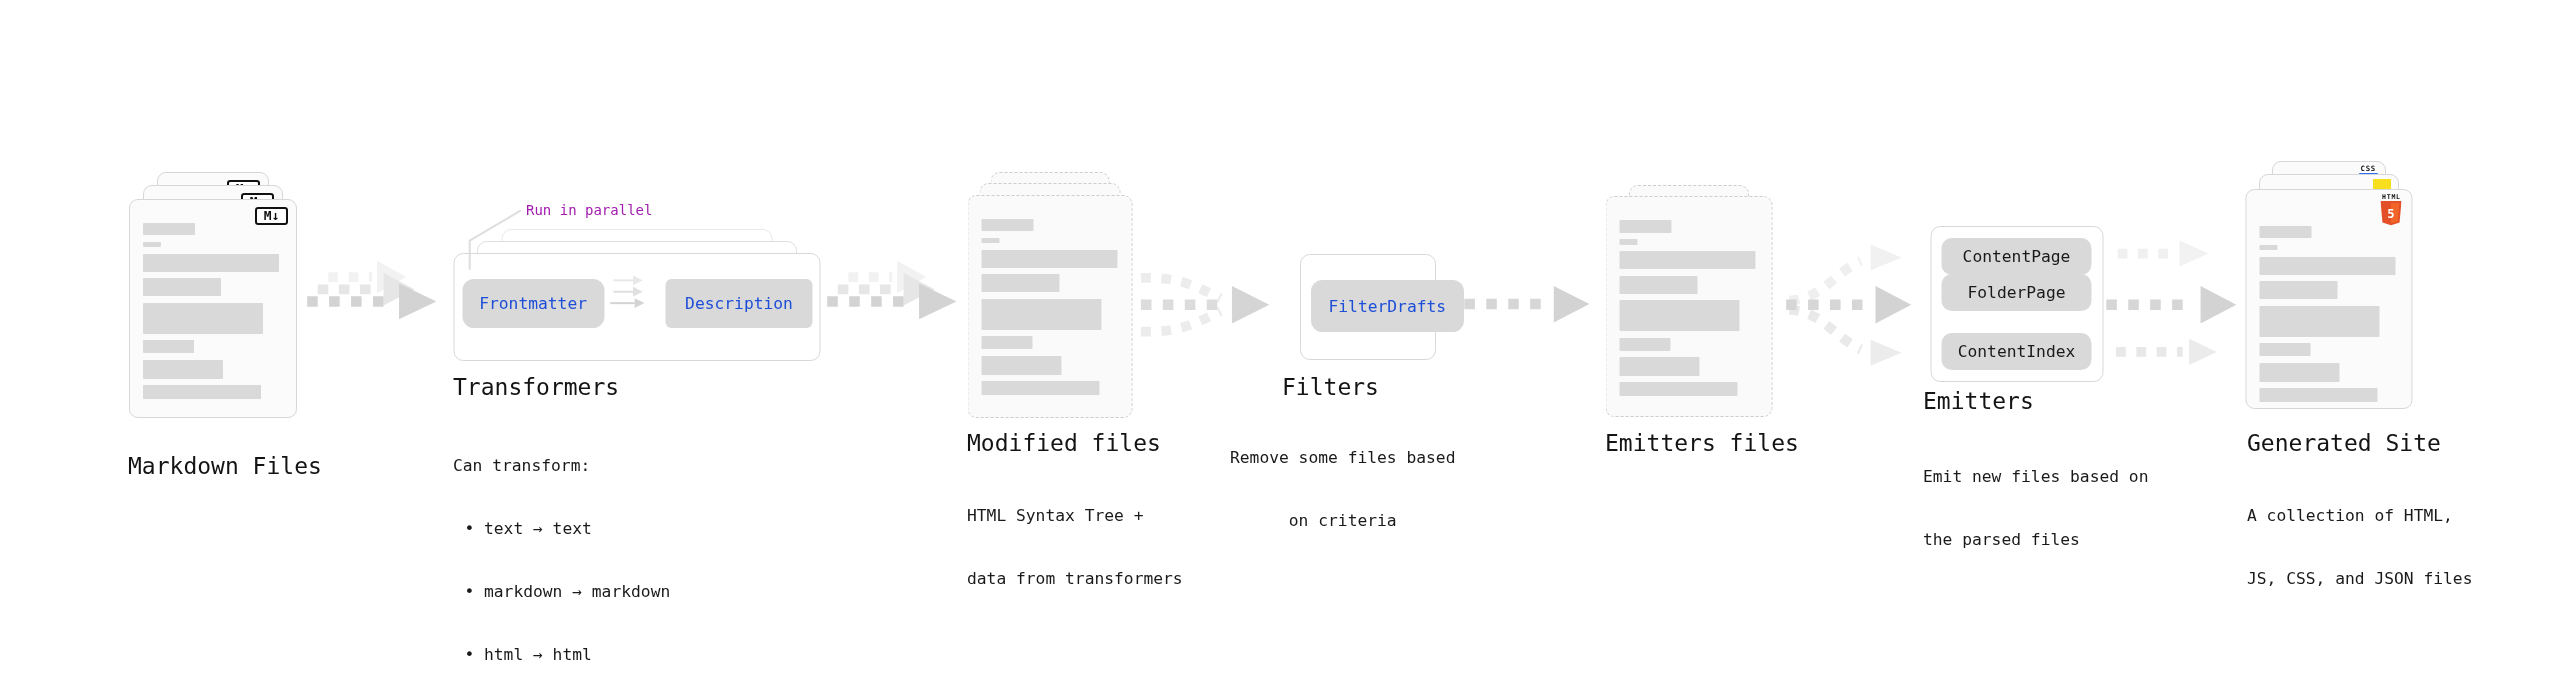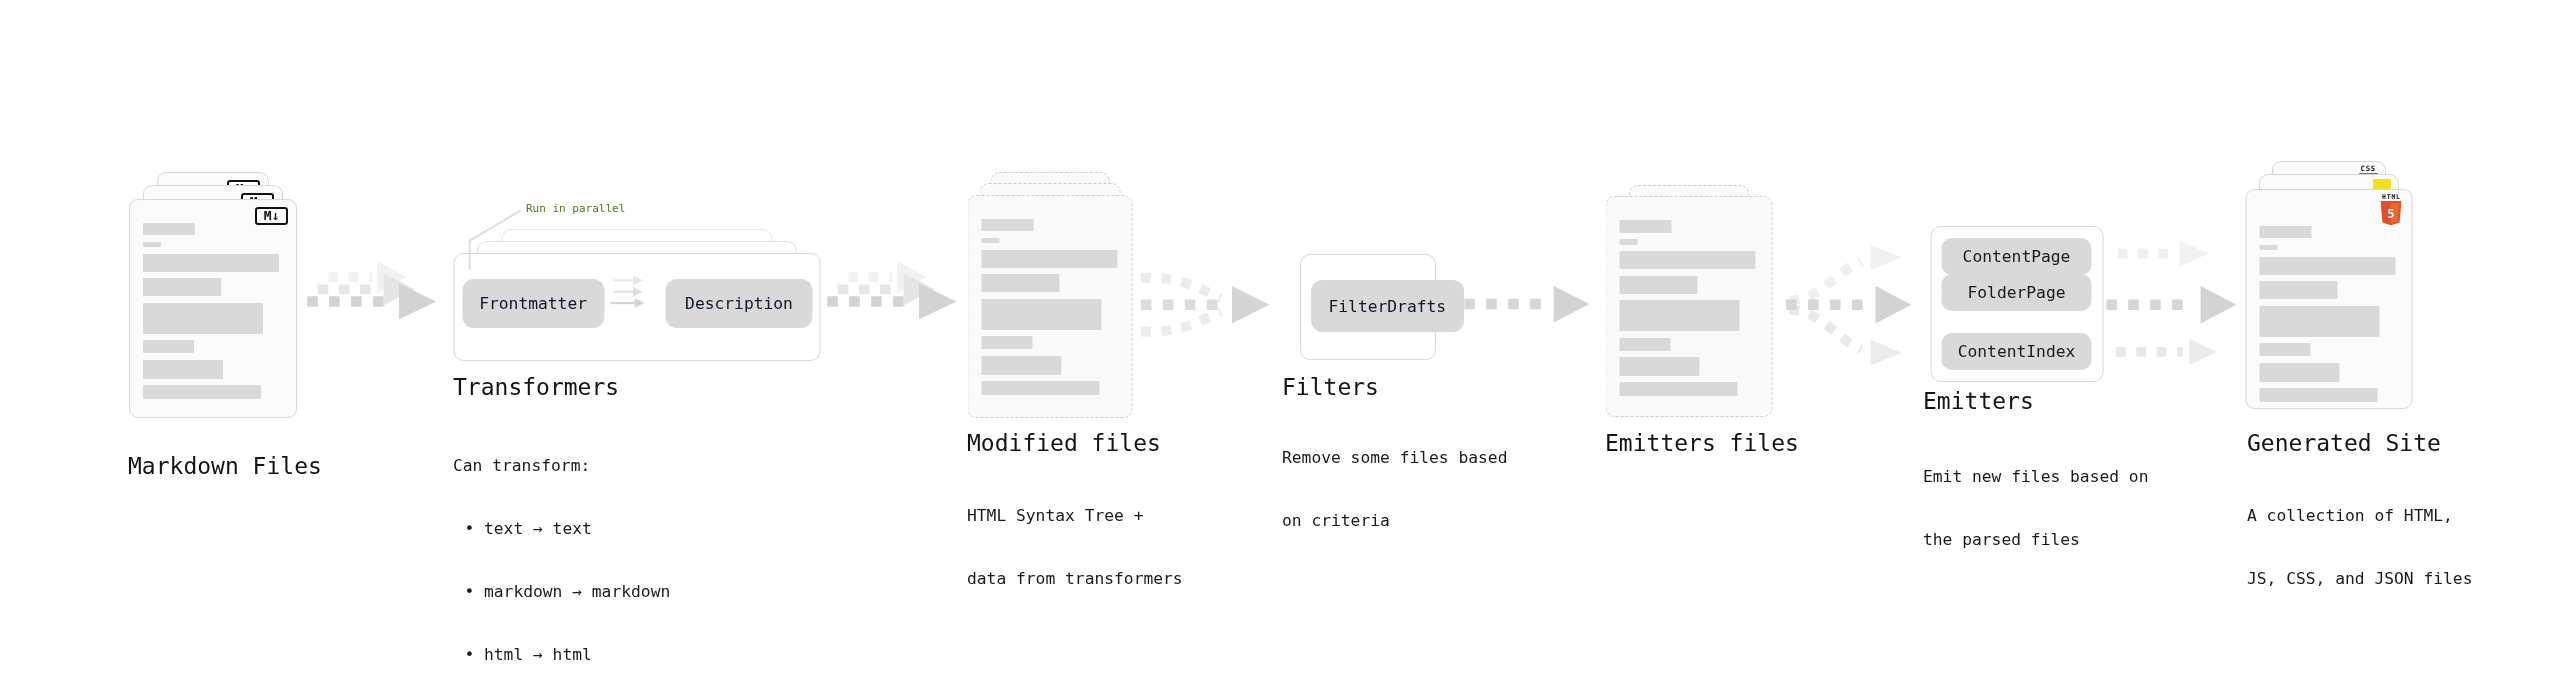--- a/index.html
+++ b/index.html
@@ -2,21 +2,21 @@
 <html style="font-size:13px"><head>
 <meta charset="utf-8">
 <style>
   html,body{margin:0;padding:0;background:#ffffff;}
   .stage{position:relative;width:2576px;height:681px;background:#ffffff;overflow:hidden;
          font-family:"DejaVu Sans Mono", monospace;}
 
   
   .title{position:absolute;font-size:23px;font-weight:500;color:#141414;white-space:pre;}
   .body-text{position:absolute;font-size:16.3px;line-height:21px;color:#1a1a1a;white-space:pre;}
-  .annotation{position:absolute;font-size:11px;color:#4d7c0f;white-space:pre;}
+  .annotation{position:absolute;font-size:14px;color:#a21caf;white-space:pre;}
 
   
   .stack{position:absolute;}
   .layer{position:absolute;left:50%;transform:translateX(-50%);box-sizing:border-box;}
   .doc{background:#fbfbfb;border:1.6px solid #d7d7d7;border-radius:9px;}
   .doc.dashed{border:1.6px dashed #cccccc;background:#fafafa;}
   .bars{padding:23px 13px 0 13px;display:flex;flex-direction:column;gap:6.5px;}
   .bar{background:#d9d9d9;border-radius:0.8px;}
   .b1{width:52px;height:12.2px}.b2{width:18px;height:5.7px}.b3{width:136px;height:18px}
   .b4{width:78px;height:18px}.b5{width:120px;height:31px}.b6{width:51px;height:13px}
@@ -33,21 +33,21 @@
   .html5-badge{position:absolute;top:4.1px;right:8.1px;width:23px;text-align:center;}
   .html5-badge .word{font-size:6.5px;font-weight:bold;color:#111111;letter-spacing:0.8px;line-height:7.3px;}
 
   
   .panel{position:absolute;left:50%;transform:translateX(-50%);box-sizing:border-box;
          background:#ffffff;border-radius:9.8px;}
   .p-l3{border:1.6px solid #e8e8e8;}
   .p-l2{border:1.6px solid #dfdfdf;}
   .p-l1{border:1.6px solid #d8d8d8;}
   .chip{position:absolute;height:49px;border-radius:11.4px;display:flex;align-items:center;
-        justify-content:center;font-size:16.3px;color:#0f172a;}
+        justify-content:center;font-size:16.3px;color:#1d4ed8;}
   .chip.ghost3{background:#f0f0f0;}
   .chip.ghost2{background:#e4e4e4;}
   .chip.front{background:#d9d9d9;}
   .echip{position:absolute;left:10.6px;right:10.6px;height:37px;border-radius:10.6px;background:#d9d9d9;
          display:flex;align-items:center;justify-content:center;font-size:16.3px;color:#1a1a1a;}
 
   .overlay{position:absolute;left:0;top:0;pointer-events:none;}
 </style>
 </head>
 <body>
@@ -82,21 +82,21 @@
     <div class="panel p-l3" style="width:271px;top:0;height:106px;">
       <div class="chip ghost3" style="left:6.5px;top:25px;width:104px;"></div>
       <div class="chip ghost3" style="right:6.5px;top:25px;width:104px;"></div>
     </div>
     <div class="panel p-l2" style="width:320px;top:12.2px;height:106px;">
       <div class="chip ghost2" style="left:6.5px;top:25px;width:124px;"></div>
       <div class="chip ghost2" style="right:6.5px;top:25px;width:124px;"></div>
     </div>
     <div class="panel p-l1" style="width:367px;top:24.4px;height:108px;">
       <div class="chip front" style="left:8.1px;top:25px;width:142px;">Frontmatter</div>
-      <div class="chip front" style="right:6.5px;top:25px;width:147px;">Description</div>
+      <div class="chip front" style="right:6.5px;top:25px;width:147px;border-radius:6px;">Description</div>
     </div>
   </div>
   <div class="title" style="left:453px;top:374px;">Transformers</div>
   <div class="body-text" style="left:453px;top:413px;">
     <div>Can transform:</div>
     <div style="padding-left:11.4px;">• text → text</div>
     <div style="padding-left:11.4px;">• markdown → markdown</div>
     <div style="padding-left:11.4px;">• html → html</div>
   </div>
 
@@ -121,21 +121,21 @@
     <div>HTML Syntax Tree +</div>
     <div>data from transformers</div>
   </div>
 
   <div class="stack" style="left:1282px;top:254px;width:172px;height:106px;">
     <div class="panel p-l1" style="width:136px;top:0;height:106px;">
       <div class="chip front" style="left:9.8px;top:25px;width:153px;height:52px;">FilterDrafts</div>
     </div>
   </div>
   <div class="title" style="left:1282px;top:374px;">Filters</div>
-  <div class="body-text" style="left:1282px;top:405px;">
+  <div class="body-text" style="left:1230px;top:405px;text-align:center;">
     <div>Remove some files based</div>
     <div>on criteria</div>
   </div>
 
   <div class="stack" style="left:1605px;top:185px;width:167px;height:234px;">
     <div class="layer doc dashed" style="width:120px;top:0;height:49px;"></div>
     <div class="layer doc dashed" style="width:167px;top:11.4px;height:221px;">
       <div class="bars">
         <div class="bar b1"></div>
           <div class="bar b2"></div>

